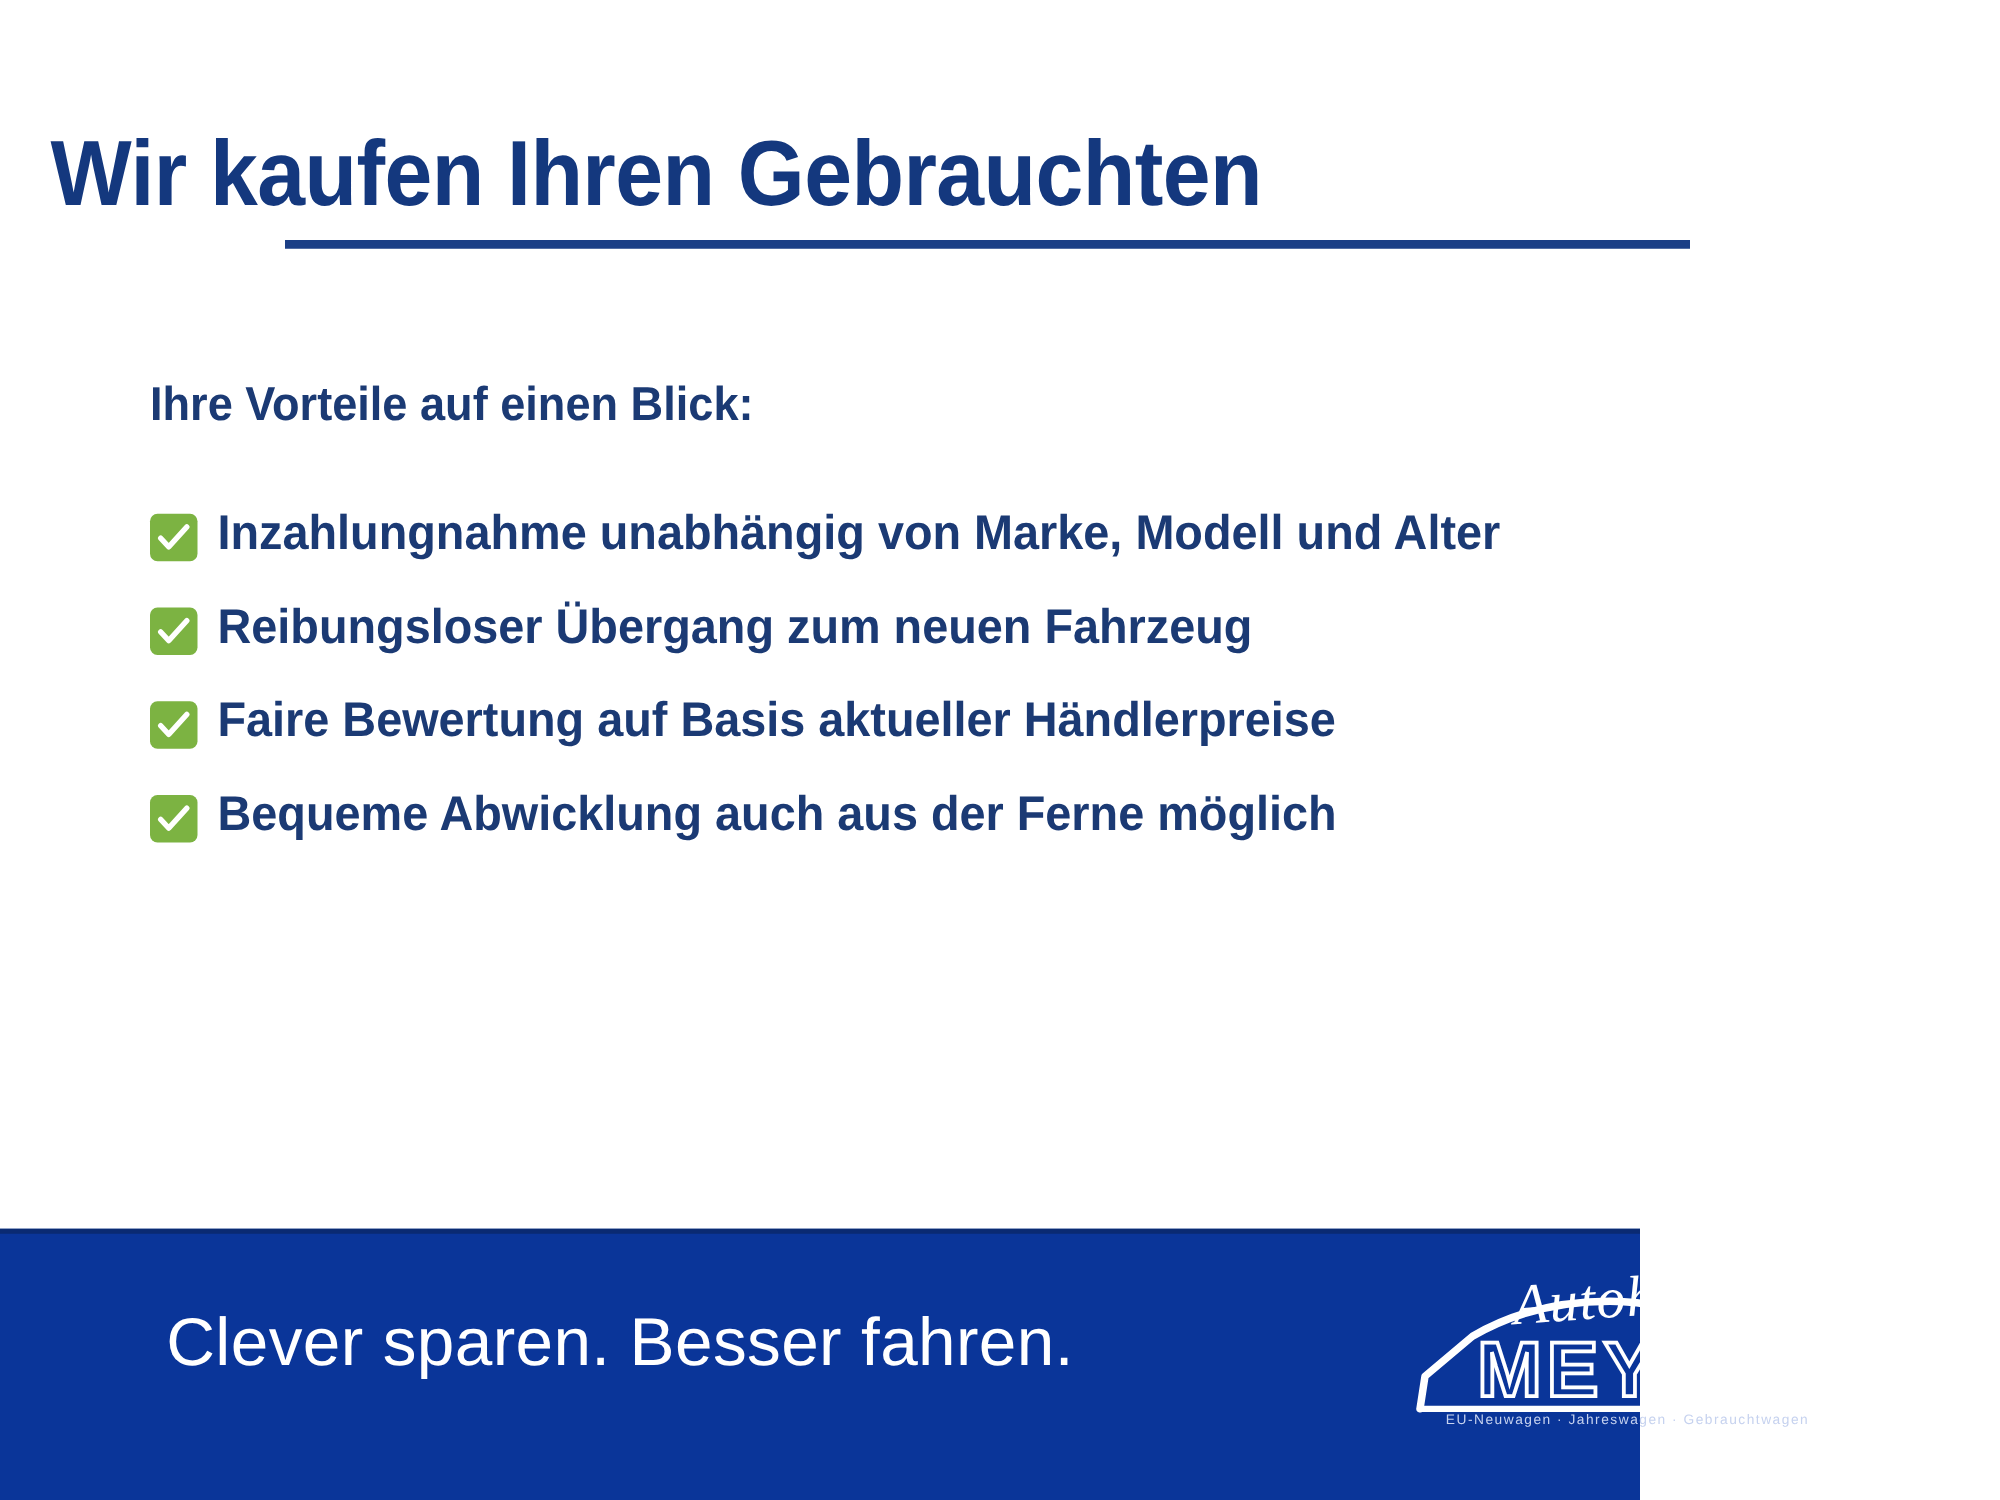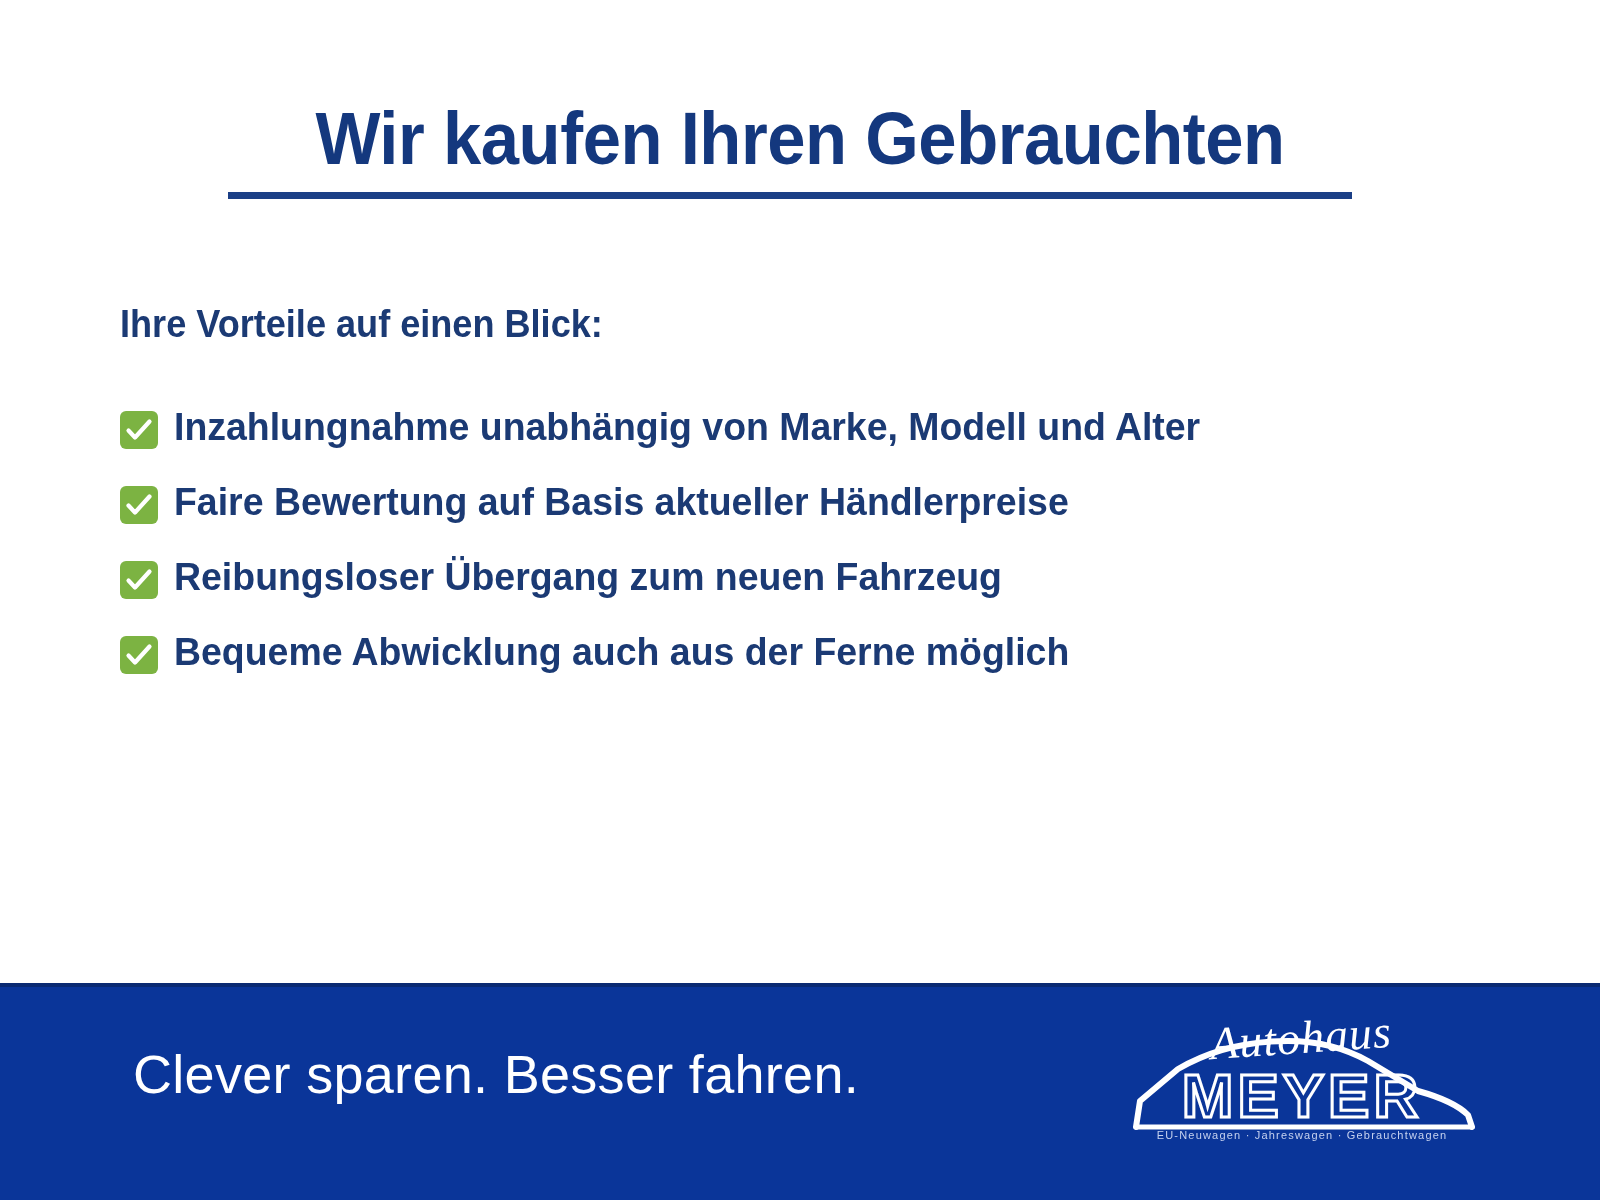--- a/index.html
+++ b/index.html
@@ -24,21 +24,21 @@
     background: #ffffff;
     overflow: hidden;
   }
 
   
   .headline-wrap {
     position: absolute;
     left: 0;
     top: 96px;
     width: 1600px;
-    text-align: center;
+    text-align: left;
   }
   .headline {
     display: inline-block;
     font-family: "Liberation Sans Narrow", "Liberation Sans", sans-serif;
     font-weight: bold;
     font-size: 74px;
     line-height: 86px;
     letter-spacing: -0.5px;
     color: #14387e;
     transform: scaleX(0.93);
@@ -108,21 +108,21 @@
     transform: scaleX(0.96);
     transform-origin: left center;
     white-space: nowrap;
   }
 
   
   .footer {
     position: absolute;
     left: 0;
     top: 983px;
-    width: 1600px;
+    width: 1312px;
     height: 217px;
     background: #0a3599;
     border-top: 4px solid #0a2a72;
     box-sizing: border-box;
   }
   .footer-slogan {
     position: absolute;
     left: 133px;
     top: 56px;
     font-family: "Liberation Sans", sans-serif;
@@ -192,30 +192,30 @@
       </span>
       <span class="benefit-text">Inzahlungnahme unabhängig von Marke, Modell und Alter</span>
     </div>
 
     <div class="benefit-row">
       <span class="check-box">
         <svg viewBox="0 0 28 28" aria-hidden="true">
           <path d="M3.5 14.5 L10 21.5 L24.5 5.5" fill="none" stroke="#ffffff" stroke-width="4.2" stroke-linecap="round" stroke-linejoin="round"></path>
         </svg>
       </span>
+      <span class="benefit-text">Reibungsloser Übergang zum neuen Fahrzeug</span>
+    </div>
+
+    <div class="benefit-row">
+      <span class="check-box">
+        <svg viewBox="0 0 28 28" aria-hidden="true">
+          <path d="M3.5 14.5 L10 21.5 L24.5 5.5" fill="none" stroke="#ffffff" stroke-width="4.2" stroke-linecap="round" stroke-linejoin="round"></path>
+        </svg>
+      </span>
       <span class="benefit-text">Faire Bewertung auf Basis aktueller Händlerpreise</span>
-    </div>
-
-    <div class="benefit-row">
-      <span class="check-box">
-        <svg viewBox="0 0 28 28" aria-hidden="true">
-          <path d="M3.5 14.5 L10 21.5 L24.5 5.5" fill="none" stroke="#ffffff" stroke-width="4.2" stroke-linecap="round" stroke-linejoin="round"></path>
-        </svg>
-      </span>
-      <span class="benefit-text">Reibungsloser Übergang zum neuen Fahrzeug</span>
     </div>
 
 
     <div class="benefit-row">
       <span class="check-box">
         <svg viewBox="0 0 28 28" aria-hidden="true">
           <path d="M3.5 14.5 L10 21.5 L24.5 5.5" fill="none" stroke="#ffffff" stroke-width="4.2" stroke-linecap="round" stroke-linejoin="round"></path>
         </svg>
       </span>
       <span class="benefit-text">Bequeme Abwicklung auch aus der Ferne möglich</span>

